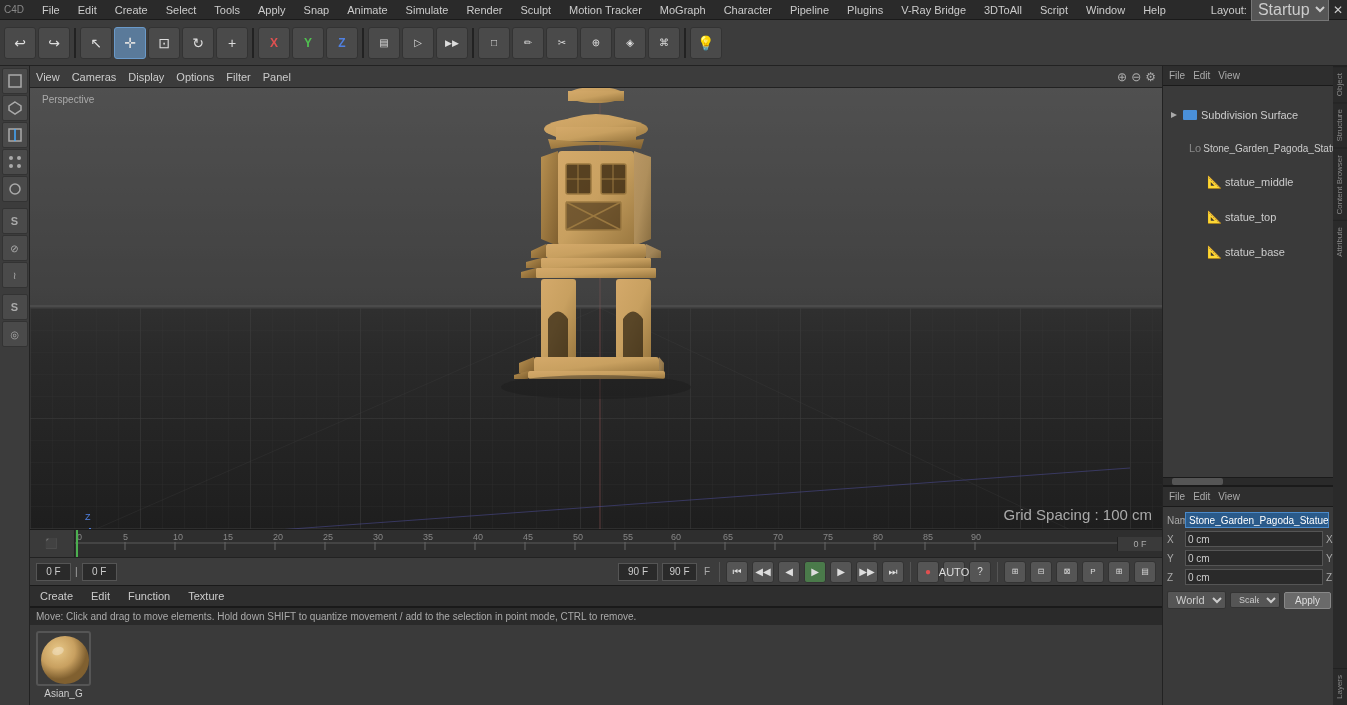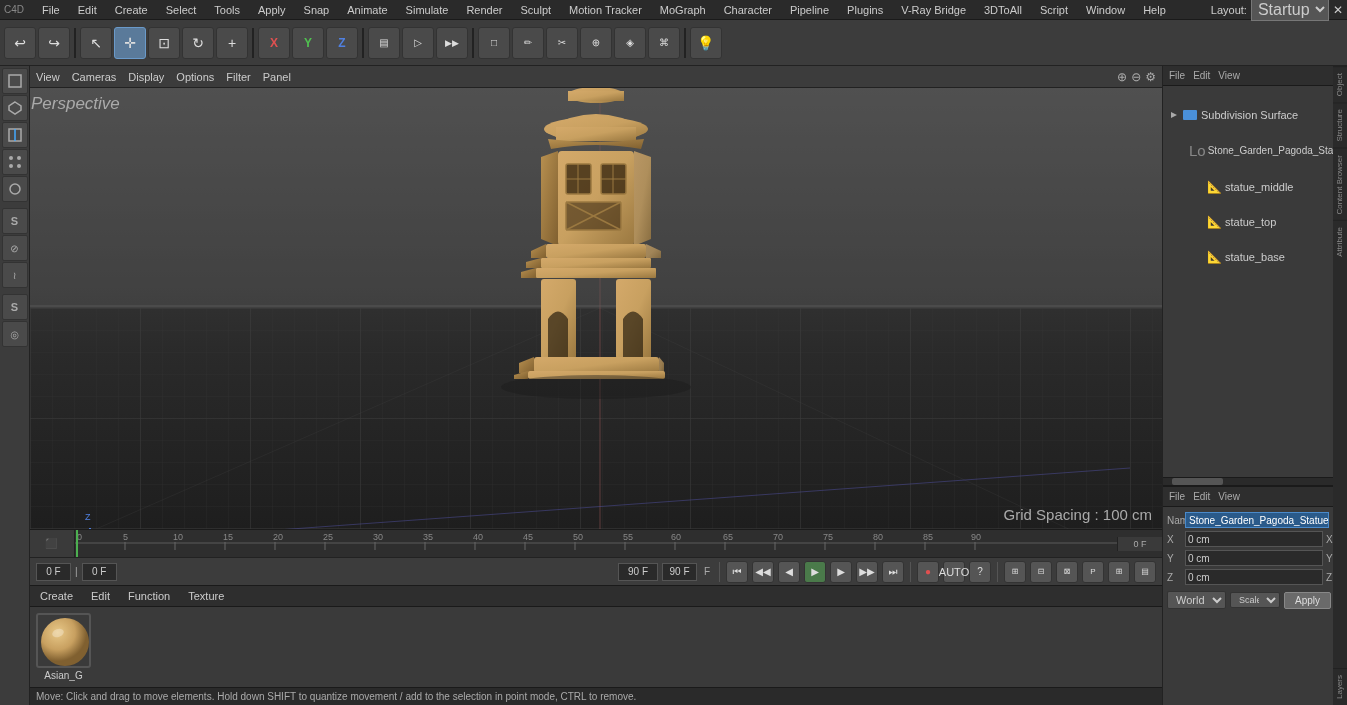--- a/index.html
+++ b/index.html
@@ -141,24 +141,23 @@
     
     #grid-svg {
       position: absolute;
       top: 0; left: 0;
       width: 100%; height: 100%;
     }
 
     #perspective-label {
       position: absolute;
       top: 6px;
-      left: 1px;
+      left: 12px;
       color: #aaa;
-      font-size: 17px;
-      font-style: italic;
+      font-size: 10px;
     }
 
     #grid-spacing-label {
       position: absolute;
       bottom: 6px;
       right: 10px;
       color: #aaa;
       font-size: 15px;
     }
 
@@ -741,41 +740,41 @@
       <div class="transport-btn" style="font-size:8px;">▤</div>
     </div>
 
     <div id="bottom-area">
       <div id="bottom-menu">
         <span class="menu-item">Create</span>
         <span class="menu-item">Edit</span>
         <span class="menu-item">Function</span>
         <span class="menu-item">Texture</span>
       </div>
+      <div id="status-bar">
+        <span>Move: Click and drag to move elements. Hold down SHIFT to quantize movement / add to the selection in point mode, CTRL to remove.</span>
+      </div>
       <div id="bottom-content">
         <div style="display:flex; flex-direction:column; align-items:center;">
           <div id="material-ball">
             <svg width="55" height="55" viewBox="0 0 55 55">
               <defs>
                 <radialGradient id="sphereGrad" cx="35%" cy="30%" r="60%">
                   <stop offset="0%" style="stop-color:#e8c888;stop-opacity:1"></stop>
                   <stop offset="60%" style="stop-color:#c8a060;stop-opacity:1"></stop>
                   <stop offset="100%" style="stop-color:#806030;stop-opacity:1"></stop>
                 </radialGradient>
               </defs>
               <circle cx="27" cy="27" r="24" fill="url(#sphereGrad)"></circle>
               <ellipse cx="20" cy="18" rx="6" ry="4" fill="white" opacity="0.3" transform="rotate(-20,20,18)"></ellipse>
             </svg>
           </div>
           <div id="material-label">Asian_G</div>
         </div>
       </div>
-      <div id="status-bar">
-        <span>Move: Click and drag to move elements. Hold down SHIFT to quantize movement / add to the selection in point mode, CTRL to remove.</span>
-      </div>
     </div>
 
   </div>
 
   <div id="right-panel" style="position:relative;">
 
     <div style="position:absolute; right:0; top:0; bottom:0; width:14px; background:#2a2a2a; display:flex; flex-direction:column; z-index:10;">
       <div class="strip-tab">Object</div>
       <div class="strip-tab">Structure</div>
       <div class="strip-tab">Content Browser</div>
@@ -801,21 +800,21 @@
             <span style="width:14px;height:10px;background:#4a90d9;border-radius:1px;margin-right:4px;display:inline-block;"></span>
             <span class="tree-label">Subdivision Surface</span>
           </div>
 
           <div class="tree-item">
             <div class="tree-indent"></div>
             <svg width="10" height="10" style="margin-right:4px;">
                 <polygon points="2,2 8,5 2,8" fill="#aaa"></polygon>
               </svg>
             <span style="width:14px;height:10px;background:#5a9a5a;border-radius:1px;margin-right:4px;display:inline-block;"></span>
-            <span style="font-size:15px;color:#888;margin-right:2px;">Lo</span>
+            <span style="font-size:11px;color:#888;margin-right:2px;">Lo</span>
             <span class="tree-label" style="font-size:10px;">Stone_Garden_Pagoda_Statue</span>
           </div>
 
           <div class="tree-item">
             <div class="tree-indent"></div>
             <div class="tree-indent"></div>
             <span style="width:10px;height:10px;margin-right:4px;"></span>
             <span style="color:#6a9aca;font-size:12px;margin-right:3px;">📐</span>
             <span class="tree-label">statue_middle</span>
           </div>

